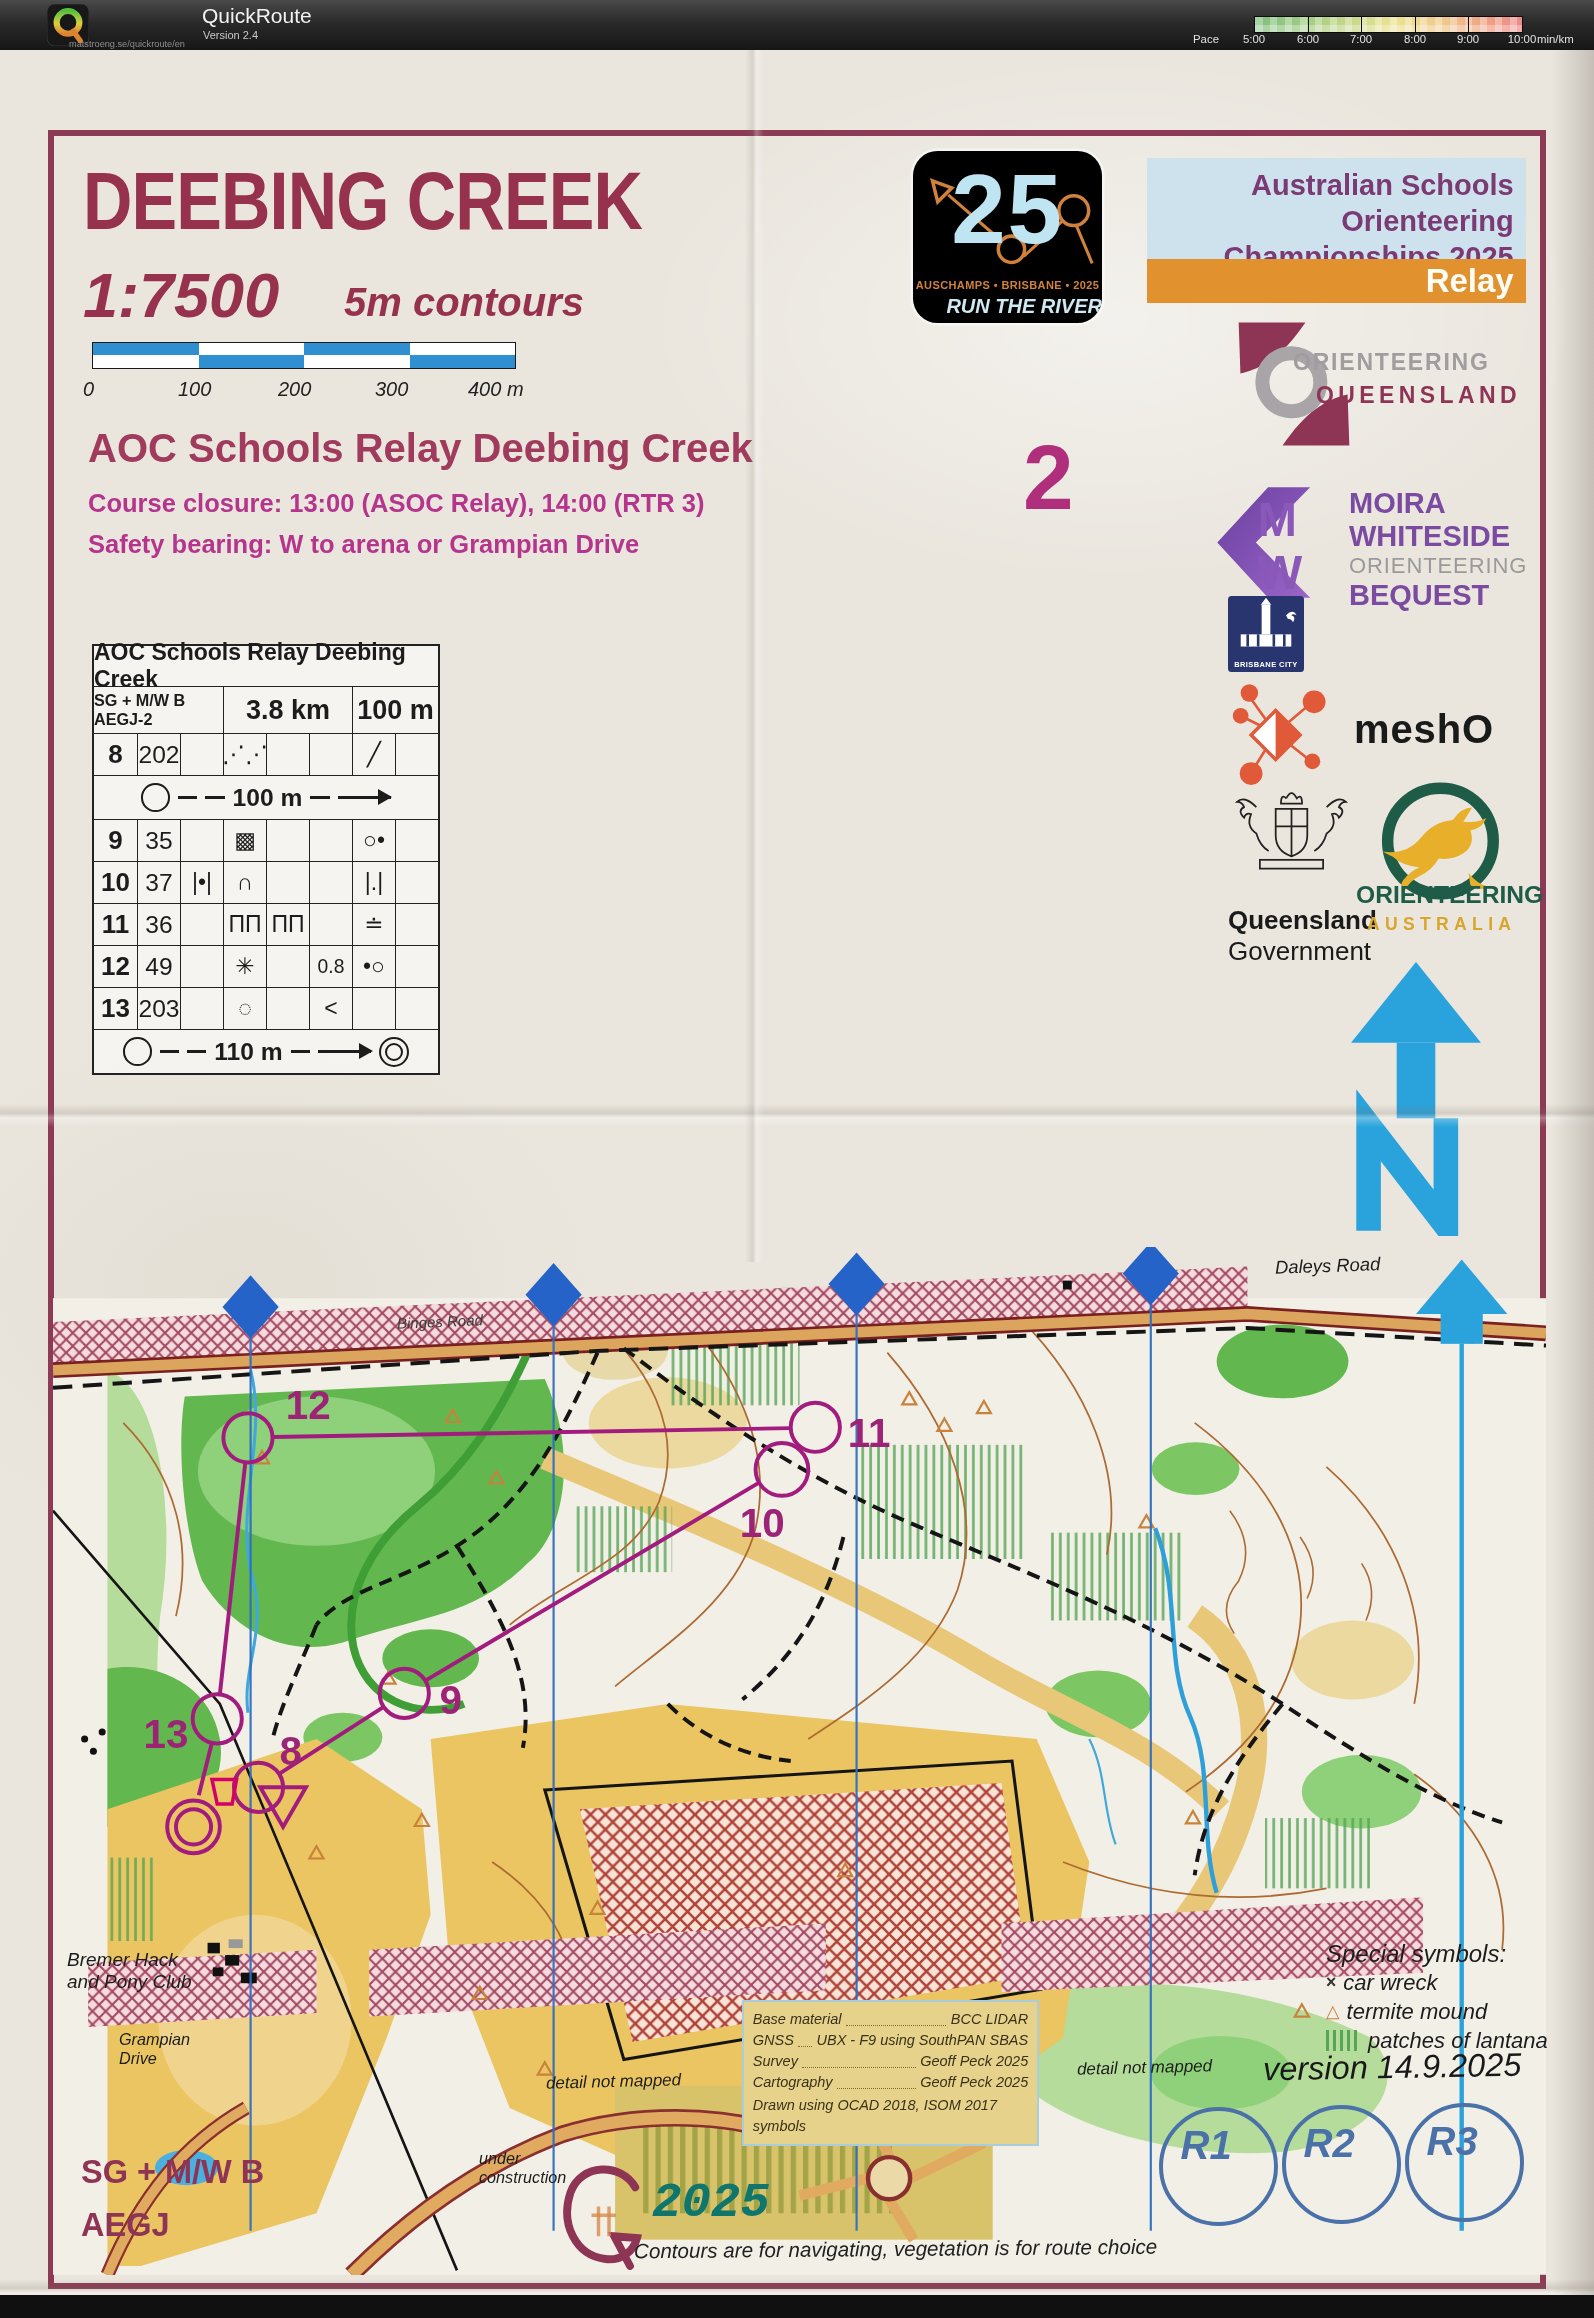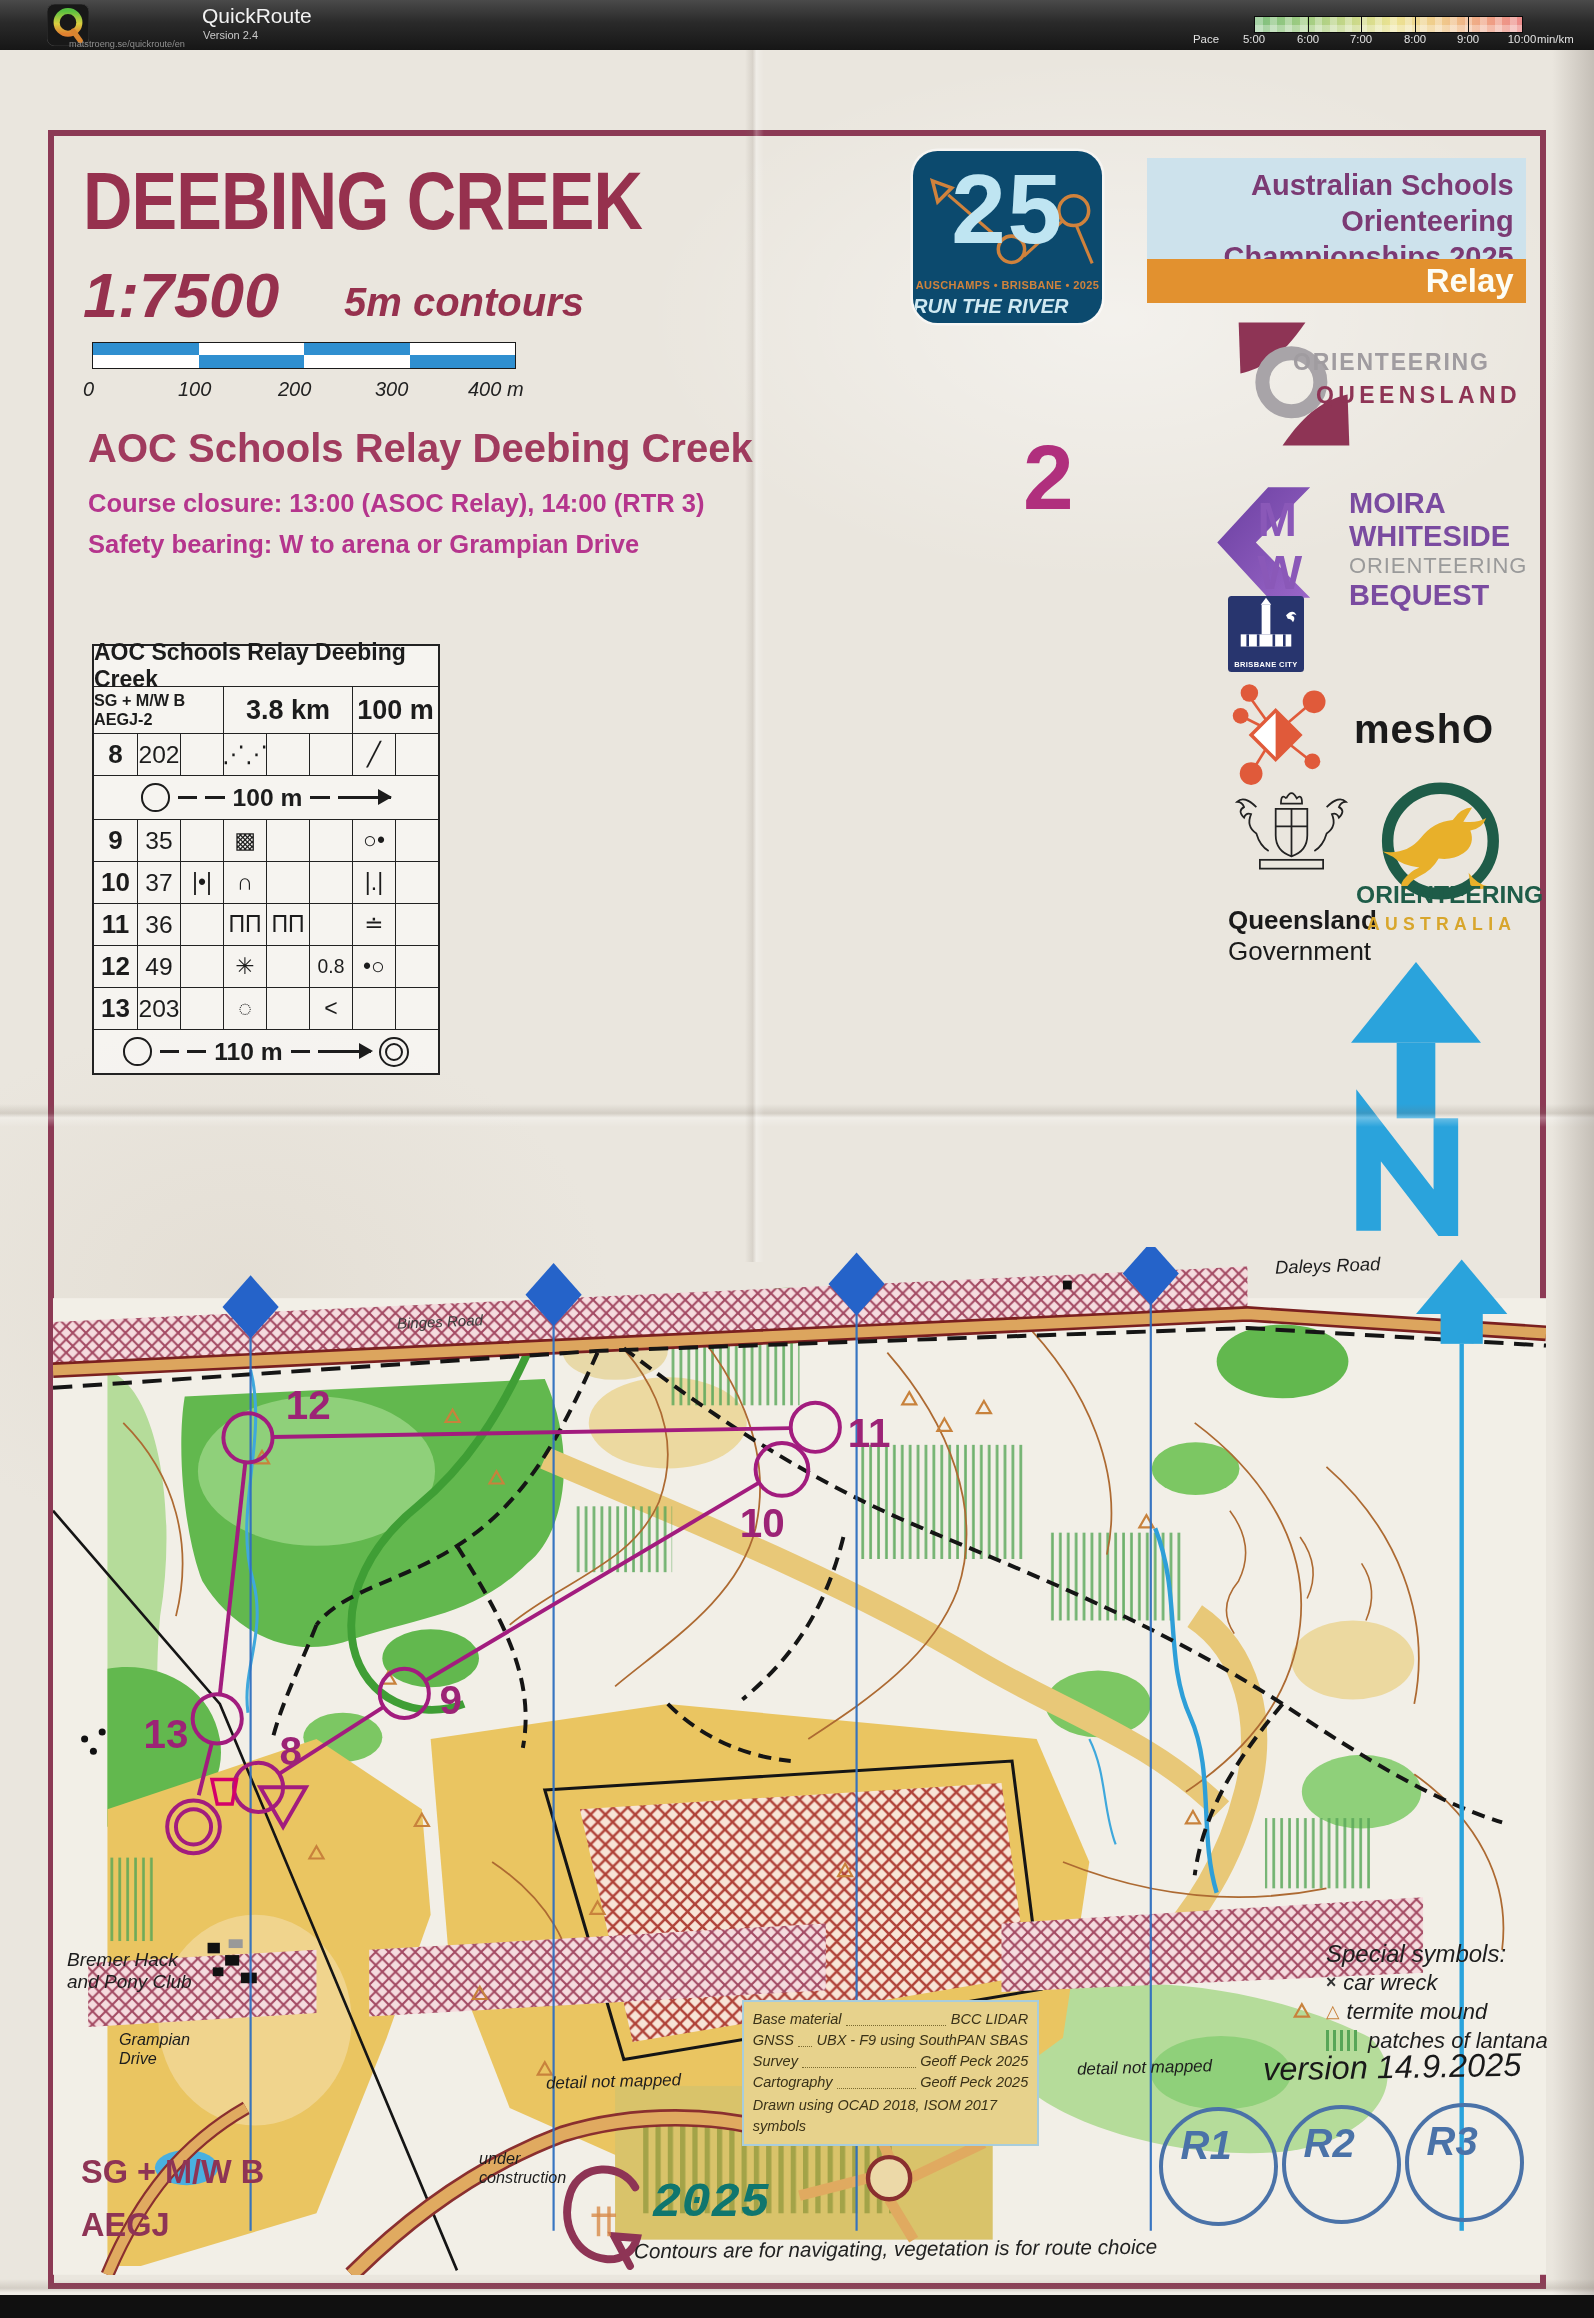--- a/index.html
+++ b/index.html
@@ -72,27 +72,27 @@
   .sp-arrow:after{content:"";position:absolute;right:-1.8px;top:-7px;border-left:14px solid #1c1c1c;
     border-top:8px solid transparent;border-bottom:8px solid transparent;}
   .sp-finish{width:26px;height:26px;border:2.6px solid #1c1c1c;border-radius:50%;display:flex;align-items:center;justify-content:center;}
   .sp-finish i{width:14px;height:14px;border:2.6px solid #1c1c1c;border-radius:50%;}
 
   
   #banner{left:1147px;top:108px;width:379px;background:#cde2ec;text-align:right;padding:8.8px 12.3px 7px 0;box-sizing:border-box;}
   .banner-line{font-size:29px;font-weight:bold;color:#7b3a74;line-height:36px;}
   #relay-band{left:1147px;top:209px;width:379px;height:44px;background:#e2912f;color:#fdfdf5;
     font-size:33px;font-weight:bold;text-align:right;line-height:44px;padding-right:12.3px;box-sizing:border-box;}
-  #logo25{left:913px;top:101px;width:189px;height:172px;background:#0c4a6e;border-radius:24.6px;
+  #logo25{left:913px;top:101px;width:189px;height:172px;background:#000000;border-radius:24.6px;
     box-shadow:0 0 0 2.6px rgba(255,255,255,.5);overflow:hidden;}
   #logo25-num{position:absolute;left:0;top:1.8px;width:100%;text-align:center;
     font-size:98px;font-weight:bold;color:#bfe5f2;letter-spacing:1.8px;}
   #logo25-l1{position:absolute;left:0;bottom:32px;width:100%;text-align:center;
     font-size:11px;font-weight:bold;color:#d0823c;letter-spacing:0.4px;}
-  #logo25-l2{position:absolute;left:0;bottom:5.3px;width:100%;text-align:left;
+  #logo25-l2{position:absolute;left:0;bottom:5.3px;width:100%;text-align:right;
     font-size:20px;font-weight:bold;font-style:italic;color:#cfe9f2;}
   .oq-l1{left:1293px;top:299px;font-size:23px;font-weight:bold;letter-spacing:1.8px;color:#a09ca0;}
   .oq-l2{left:1316px;top:332px;font-size:23px;font-weight:bold;letter-spacing:4.4px;color:#8e3455;}
   #mw-text{left:1349px;top:437px;}
   .mw-big{font-size:29px;font-weight:bold;color:#7a4ba0;line-height:32.5px;}
   .mw-gray{font-size:22px;color:#9a9a9a;line-height:27px;letter-spacing:0.9px;}
   #bris-sq{left:1228px;top:546px;width:76px;height:76px;background:#28356e;border-radius:3.5px;}
   #bris-badge{position:absolute;left:0;bottom:3.5px;width:100%;text-align:center;color:#fff;font-size:7.5px;font-weight:bold;letter-spacing:0.4px;}
   #bris-text{left:1312px;top:543px;}
   #bris-name{font-size:47px;font-weight:bold;color:#28356e;letter-spacing:-0.9px;line-height:47px;}

